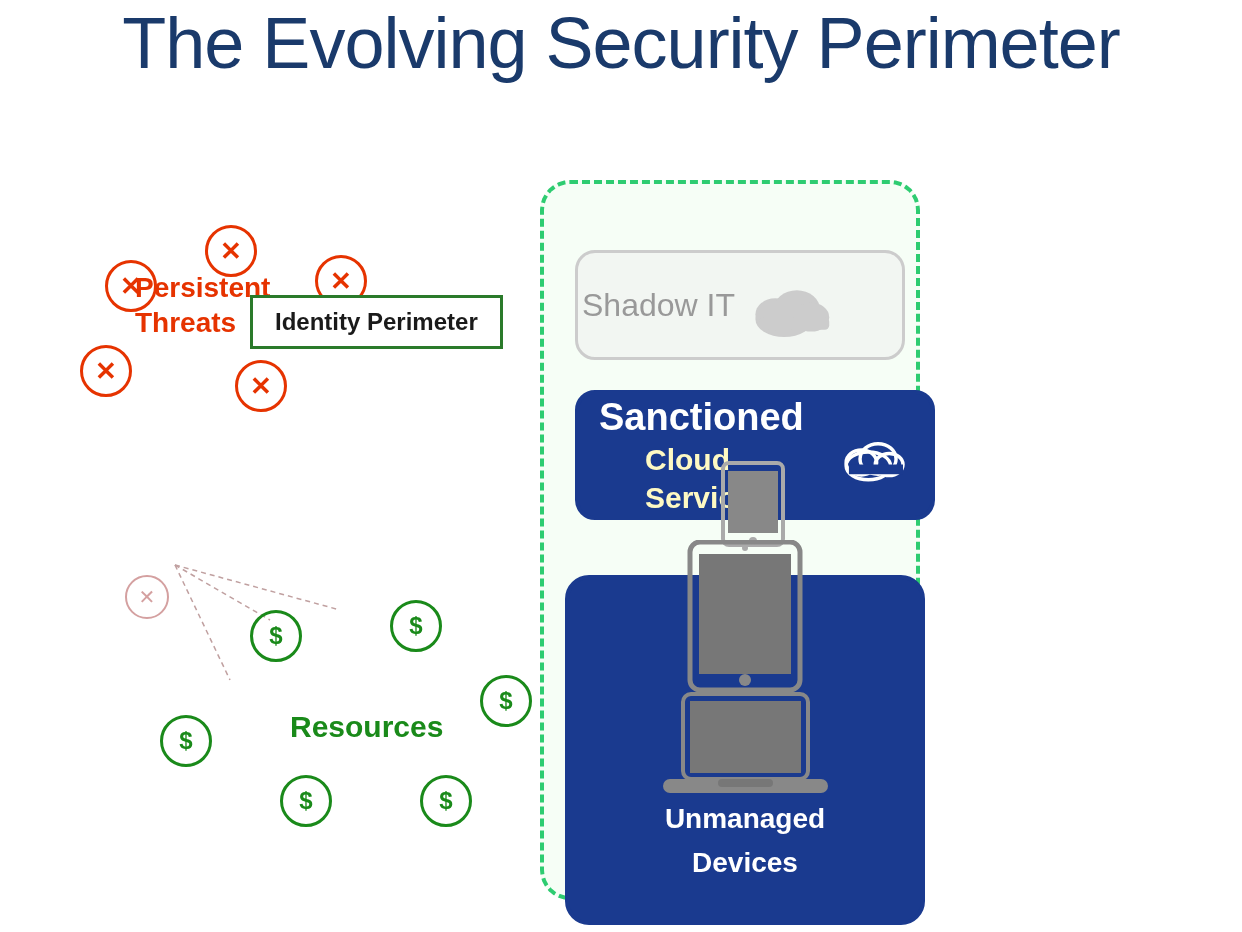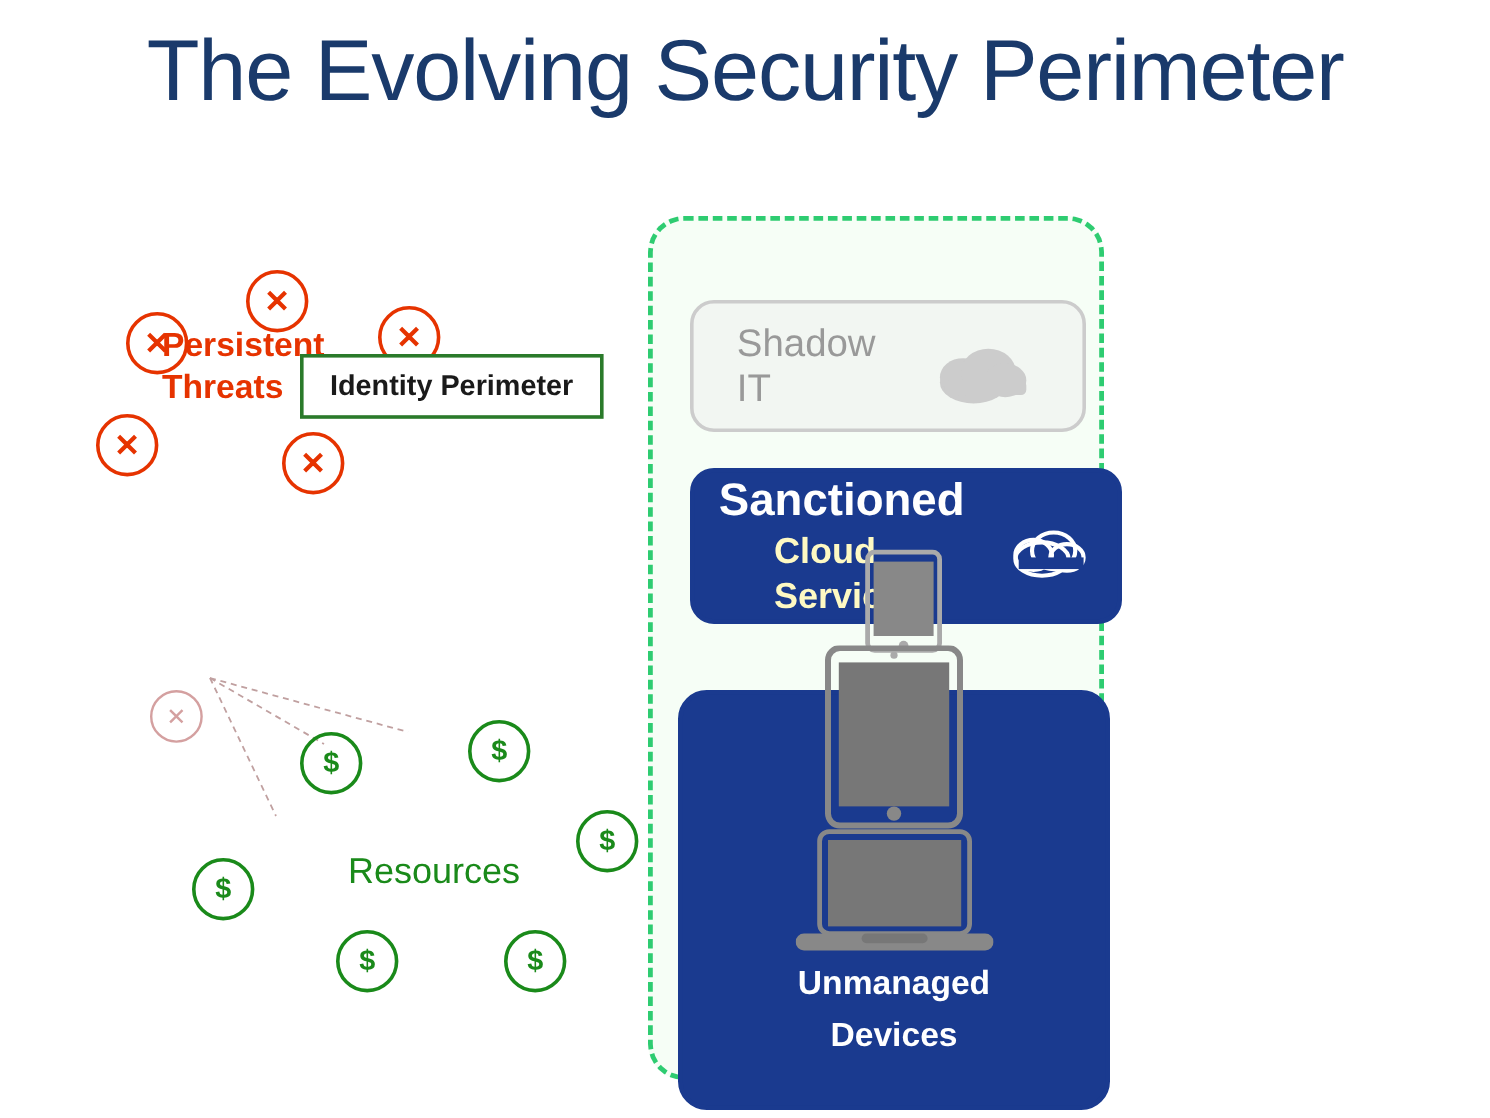--- a/index.html
+++ b/index.html
@@ -10,21 +10,21 @@
       font-family: 'Segoe UI', Arial, sans-serif;
       overflow: hidden;
       position: relative;
     }
 
     .main-title {
       text-align: center;
       color: #1a3a6b;
       font-size: 72px;
       font-weight: 300;
-      padding-top: 18px;
+      padding-top: 2px;
       letter-spacing: -1px;
     }
 
     .diagram-area {
       position: absolute;
       top: 120px;
       left: 30px;
       right: 30px;
       bottom: 20px;
     }
@@ -90,21 +90,21 @@
       position: absolute;
       top: 0px;
       left: 530px;
       width: 330px;
       height: 110px;
       border: 3px solid #cccccc;
       border-radius: 20px;
       background: rgba(240, 240, 240, 0.6);
       display: flex;
       align-items: center;
-      padding: 15px 36px;
+      padding: 15px 4px;
       gap: 15px;
     }
 
     .shadow-it-label {
       color: #999999;
       font-size: 32px;
       font-weight: 400;
     }
 
     
@@ -180,21 +180,21 @@
       justify-content: center;
       font-size: 20px;
       color: #d4a0a0;
     }
 
     
     .resources-label {
       position: absolute;
       color: #1a8a1a;
       font-size: 30px;
-      font-weight: 400;
+      font-weight: 700;
     }
 
     
     .resource-icon {
       position: absolute;
       width: 52px;
       height: 52px;
       border: 3px solid #1a8a1a;
       border-radius: 50%;
       display: flex;

